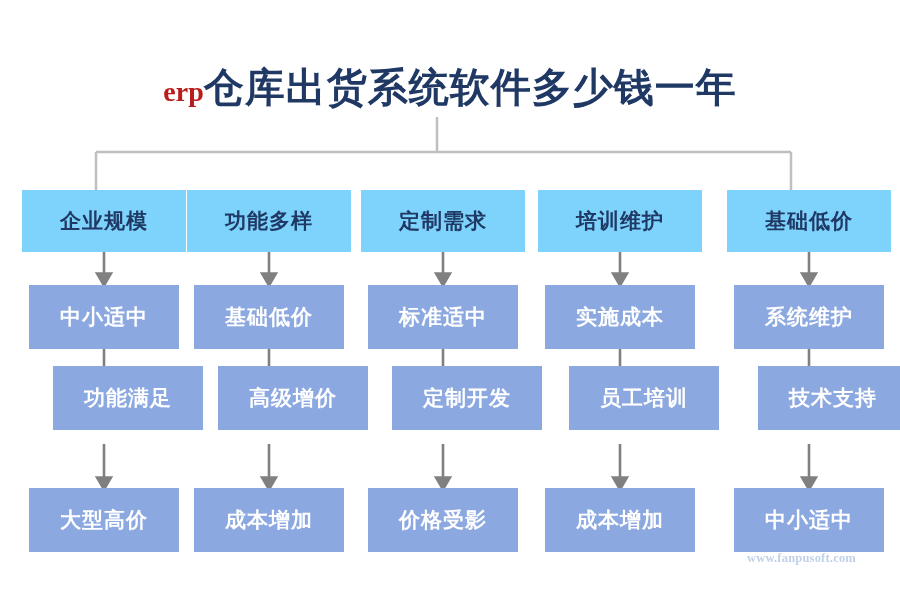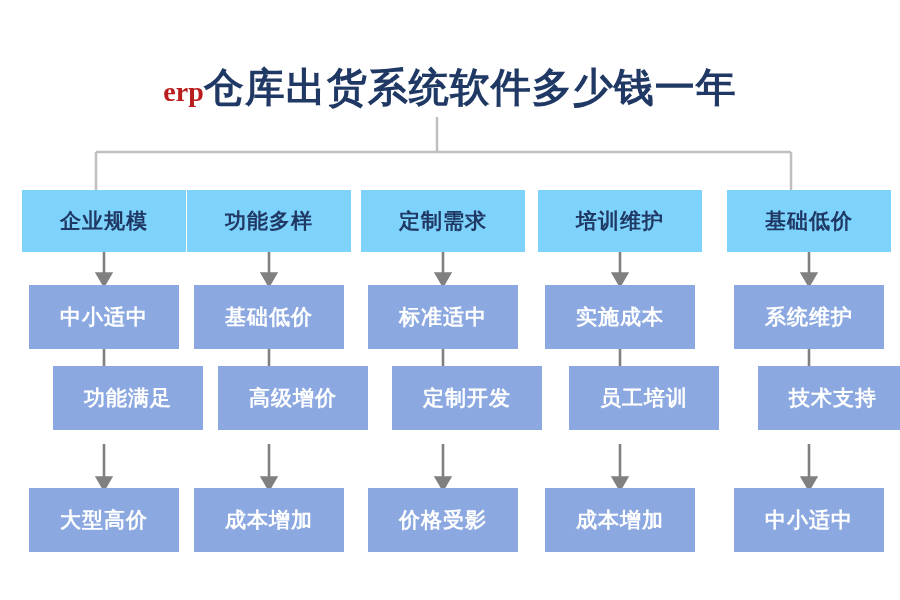--- a/index.html
+++ b/index.html
@@ -219,15 +219,16 @@
   </div>
 
   <div class="column col-4">
     <div class="head-box">基础低价</div>
     <div class="node-box node-0">系统维护</div>
     <div class="node-box node-1">技术支持</div>
     <div class="node-box node-2">中小适中</div>
   </div>
 
   <div id="logo">
+    <div id="logo-url">www.fanpusoft.com</div>
   </div>
 
 </div>
 
 </body></html>

